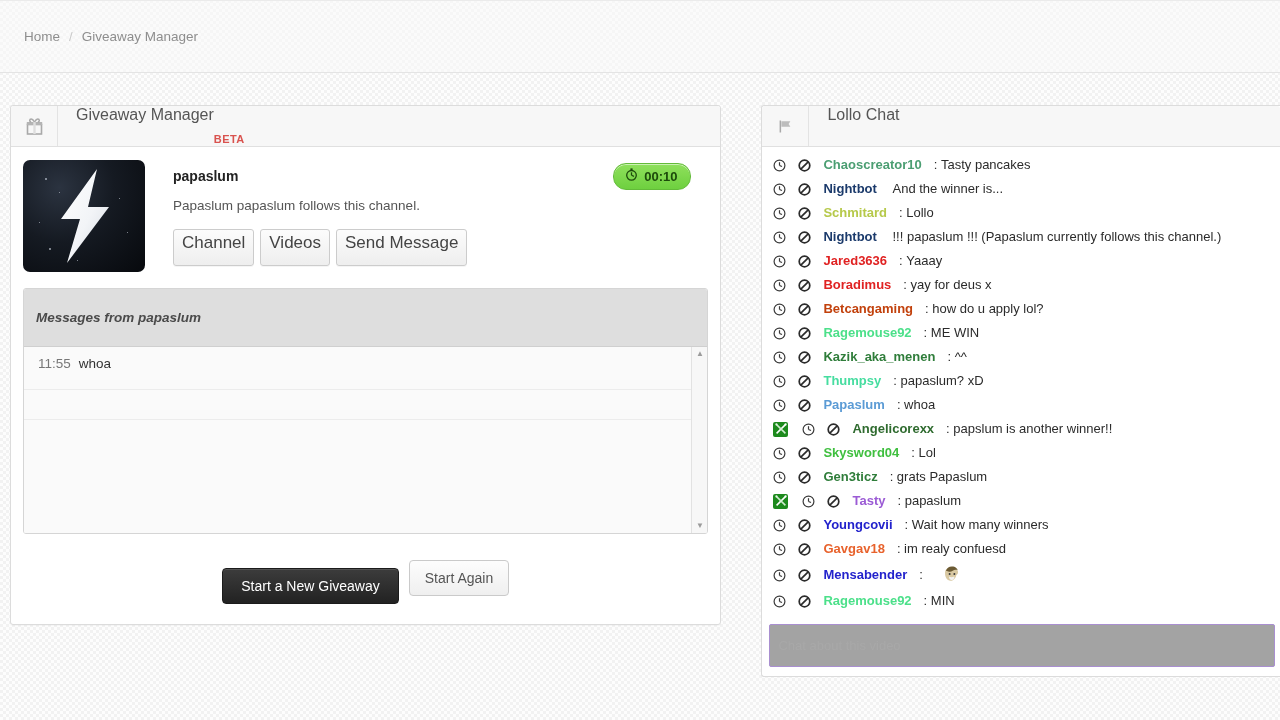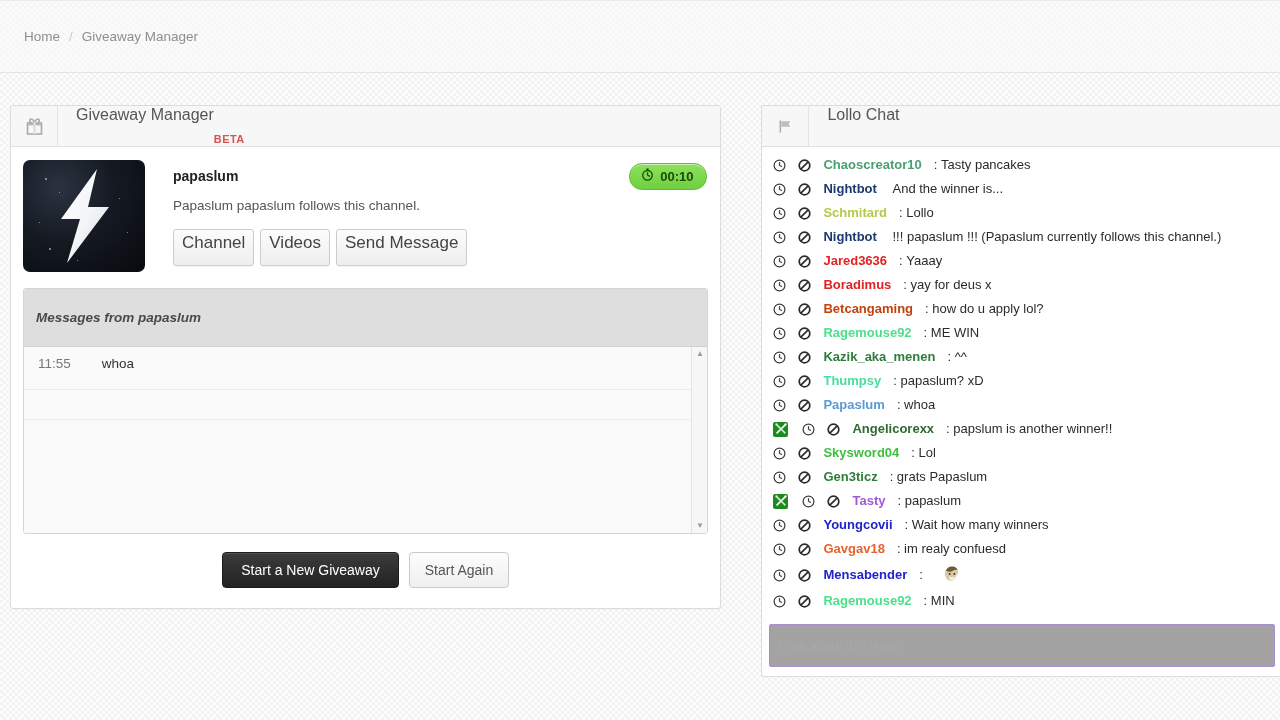--- a/index.html
+++ b/index.html
@@ -75,41 +75,41 @@
   #winner-actions { margin-top:16px; display:flex; gap:6px; }
   .mini-btn {
     font-family:"Liberation Sans", sans-serif;
     font-size:17px; color:#444;
     padding:3px 8px 12px 8px;
     background:linear-gradient(#fcfcfc,#eeeeee);
     border:1px solid #ccc; border-radius:3px;
     box-shadow:0 1px 0 rgba(0,0,0,.04); cursor:pointer;
   }
   #timer-badge {
-    position:absolute; right:1px; top:3px;
+    position:absolute; right:17px; top:3px;
     background:linear-gradient(#8fe05c,#6ed03f);
     border:1px solid #63bb39;
     color:#1c4a0b; font-weight:bold; font-size:13px;
     border-radius:13px; padding:4px 13px 5px 11px;
     display:flex; align-items:center; gap:6px;
     box-shadow:inset 0 1px 0 rgba(255,255,255,.55);
   }
 
   
   #messages-box { margin:16px 0 0 0; border:1px solid #d5d5d5; border-radius:3px; overflow:hidden; }
   #messages-head {
     background:#dedede; padding:21px 12px; font-size:13.5px;
     font-weight:bold; color:#4a4a4a; border-bottom:1px solid #cfcfcf;font-style:italic;
   }
   #messages-scroller {
     position:relative; height:186px; background:#fafafa; display:flex;
   }
   #messages-list { flex:1; background:#fafafa; }
   .msg-row {
-    display:flex; gap:31px; padding:9px 14px 18px 14px;
+    display:flex; gap:8px; padding:9px 14px 18px 14px;
     border-bottom:1px solid #ececec; background:#fafafa; font-size:13.5px;
   }
   .msg-row .msg-time { color:#777; }
   .msg-row .msg-text { color:#333; }
   .msg-filler { border-bottom:1px solid #ececec; height:30px; }
 
   
   .scrollbar {
     width:16px; background:#f7f7f7; border-left:1px solid #e2e2e2;
     display:flex; flex-direction:column; justify-content:space-between;
@@ -120,20 +120,21 @@
   #giveaway-footer {
     padding:18px 0 20px 0; display:flex; justify-content:center;
     align-items:center; gap:10px;
   }
   #start-giveaway-button {
     font-family:"Liberation Sans", sans-serif; font-size:14px;
     color:#fff; background:linear-gradient(#3c3c3c,#222222);
     border:1px solid #1b1b1b; border-radius:4px;
     padding:9px 18px; cursor:pointer; font-weight:normal;
     box-shadow:inset 0 1px 0 rgba(255,255,255,.12);
+    margin-top:16px;
   }
   #roll-again-button {
     font-family:"Liberation Sans", sans-serif; font-size:14px;
     color:#555; background:linear-gradient(#fdfdfd,#efefef);
     border:1px solid #cacaca; border-radius:4px;
     padding:9px 15px; cursor:pointer;
   }
 
   
   #chat-panel {

